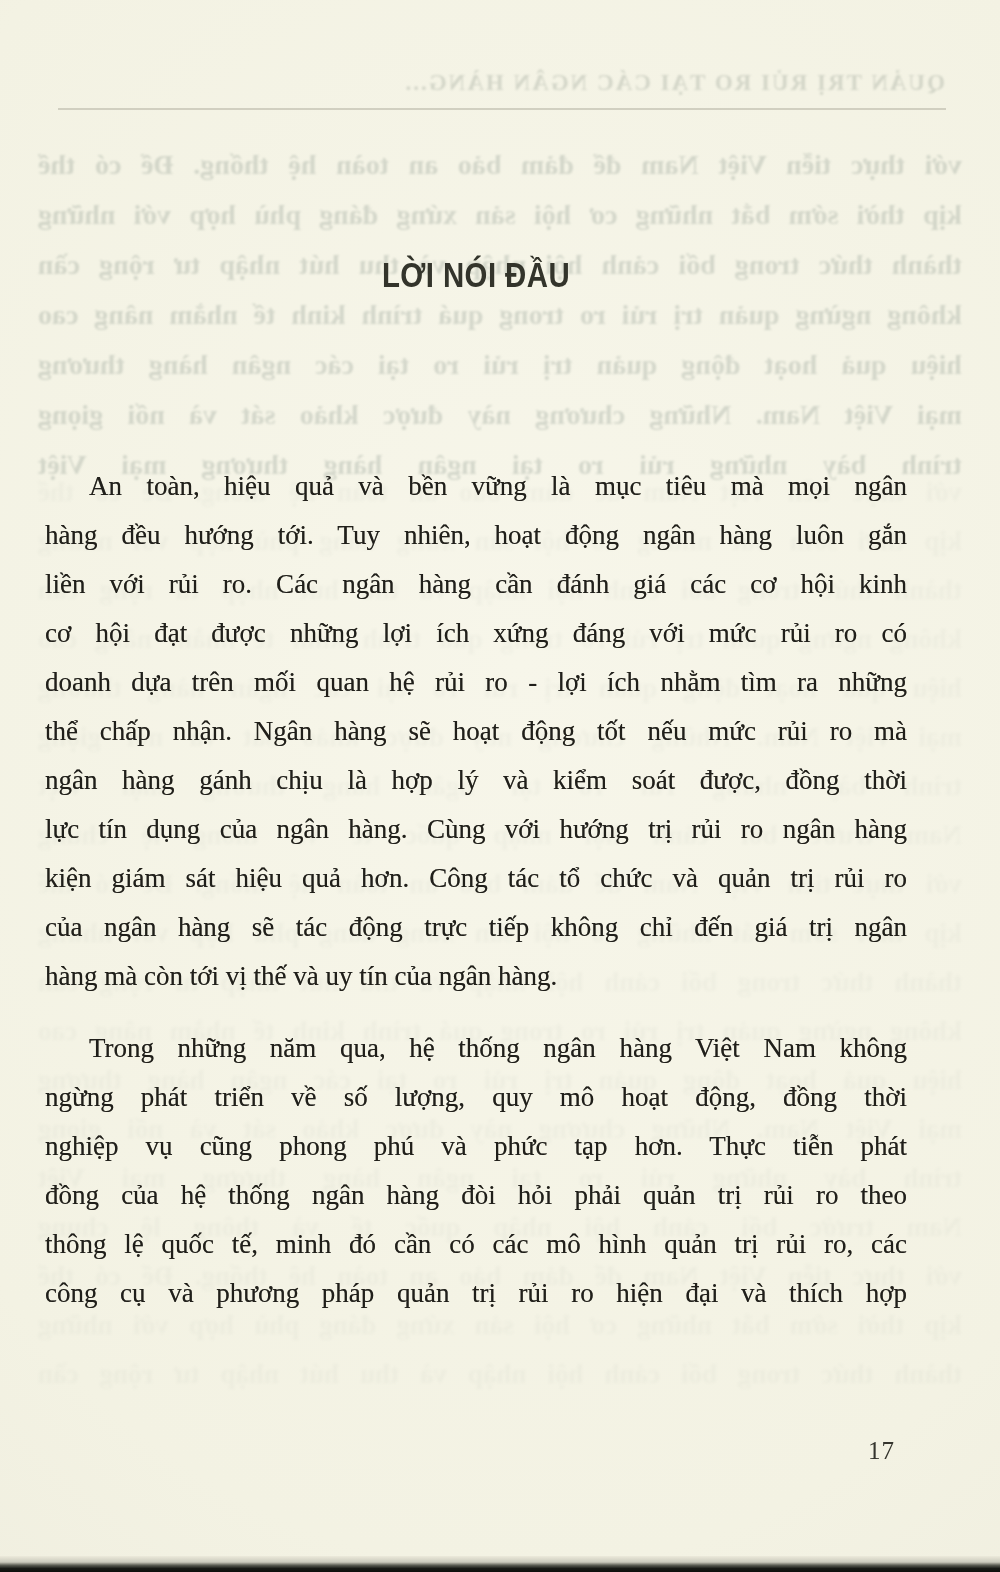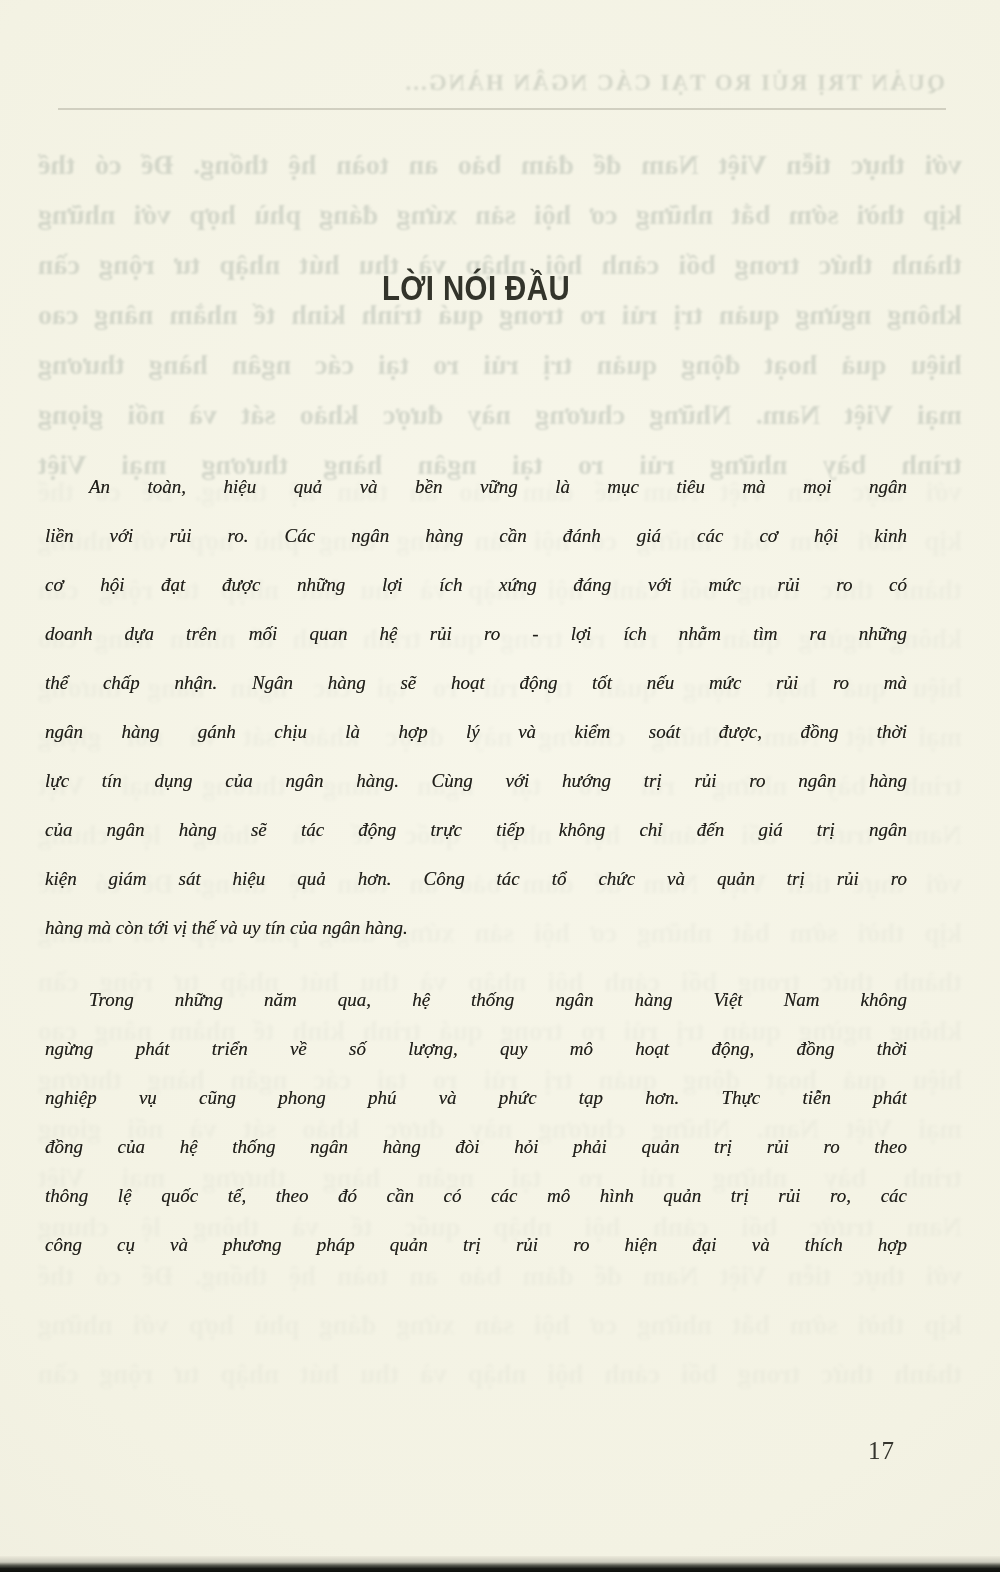--- a/index.html
+++ b/index.html
@@ -41,37 +41,36 @@
     height:49px;line-height:49px;
     transform:scaleX(-1);
     font-size:27px;font-weight:600;
     color:#7b897f;opacity:.055;filter:blur(1.6px);
     white-space:nowrap;overflow:hidden;
     text-align:justify;text-align-last:justify;
   }
 
   
   .chapter-title{
-    position:absolute;top:268px;left:45px;width:862px;
+    position:absolute;top:255px;left:45px;width:862px;
     text-align:center;
   }
   .chapter-title span{
     display:inline-block;
     transform:scaleX(.84);transform-origin:center;
     font-family:"Liberation Sans", sans-serif;
     font-weight:700;font-size:35px;letter-spacing:.5px;
     color:#33342b;
   }
 
   .body-text{
     position:absolute;top:462px;left:45px;width:862px;
-    font-size:19px;line-height:49px;
+    font-size:27px;line-height:49px;
     color:#201f1a;
     text-shadow:0 0 .5px rgba(32,31,26,.55);
-    font-style:italic;
   }
   .para{margin:0;}
   .para + .para{margin-top:23px;}
   .line{
     height:49px;overflow:hidden;
     text-align:justify;text-align-last:justify;
   }
   .line.indent{text-indent:44px;}
   .line.para-end{text-align-last:left;}
 
@@ -124,36 +123,37 @@
       <div class="bleed-line">thành thức trong bối cảnh hội nhập và thu hút nhập tư rộng cần</div>
     </div>
 
   <div class="chapter-title">
     <span>LỜI NÓI ĐẦU</span>
   </div>
 
   <div class="body-text">
     <div class="para">
       <div class="line indent">An toàn, hiệu quả và bền vững là mục tiêu mà mọi ngân</div>
+      <div class="line">hàng đều hướng tới. Tuy nhiên, hoạt động ngân hàng luôn gắn</div>
       <div class="line">liền với rủi ro. Các ngân hàng cần đánh giá các cơ hội kinh</div>
       <div class="line">cơ hội đạt được những lợi ích xứng đáng với mức rủi ro có</div>
       <div class="line">doanh dựa trên mối quan hệ rủi ro - lợi ích nhằm tìm ra những</div>
       <div class="line">thể chấp nhận. Ngân hàng sẽ hoạt động tốt nếu mức rủi ro mà</div>
       <div class="line">ngân hàng gánh chịu là hợp lý và kiểm soát được, đồng thời</div>
       <div class="line">lực tín dụng của ngân hàng. Cùng với hướng trị rủi ro ngân hàng</div>
+      <div class="line">kiện giám sát hiệu quả hơn. Công tác tổ chức và quản trị rủi ro</div>
       <div class="line">của ngân hàng sẽ tác động trực tiếp không chỉ đến giá trị ngân</div>
-      <div class="line">kiện giám sát hiệu quả hơn. Công tác tổ chức và quản trị rủi ro</div>
       <div class="line para-end">hàng mà còn tới vị thế và uy tín của ngân hàng.</div>
     </div>
     <div class="para">
       <div class="line indent">Trong những năm qua, hệ thống ngân hàng Việt Nam không</div>
       <div class="line">ngừng phát triển về số lượng, quy mô hoạt động, đồng thời</div>
       <div class="line">nghiệp vụ cũng phong phú và phức tạp hơn. Thực tiễn phát</div>
       <div class="line">đồng của hệ thống ngân hàng đòi hỏi phải quản trị rủi ro theo</div>
-      <div class="line">thông lệ quốc tế, theo đó cần có các mô hình quản trị rủi ro, các</div>
+      <div class="line">thông lệ quốc tế, minh đó cần có các mô hình quản trị rủi ro, các</div>
       <div class="line">công cụ và phương pháp quản trị rủi ro hiện đại và thích hợp</div>
     </div>
   </div>
 
   <div class="page-number">17</div>
 
   <div class="bottom-edge"></div>
 </div>
 
 </body></html>

